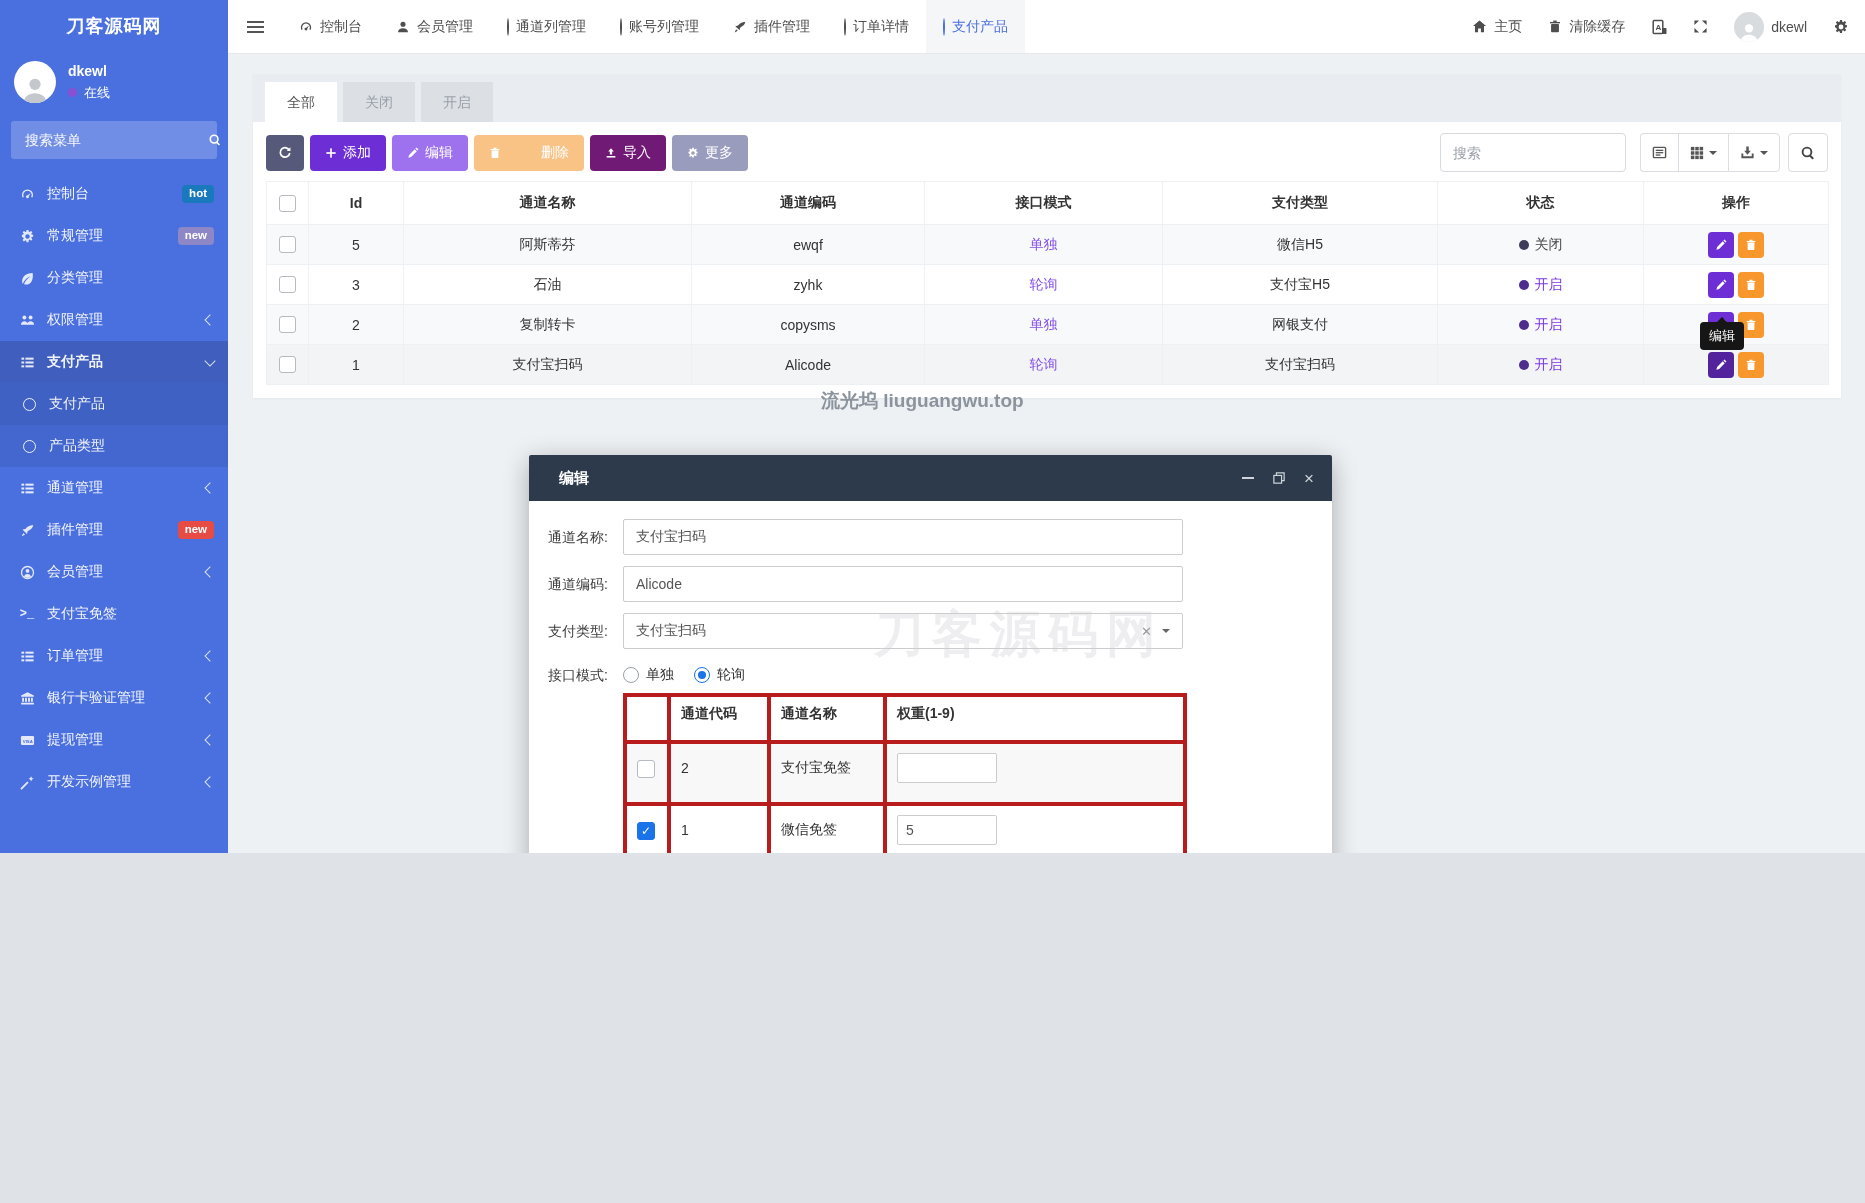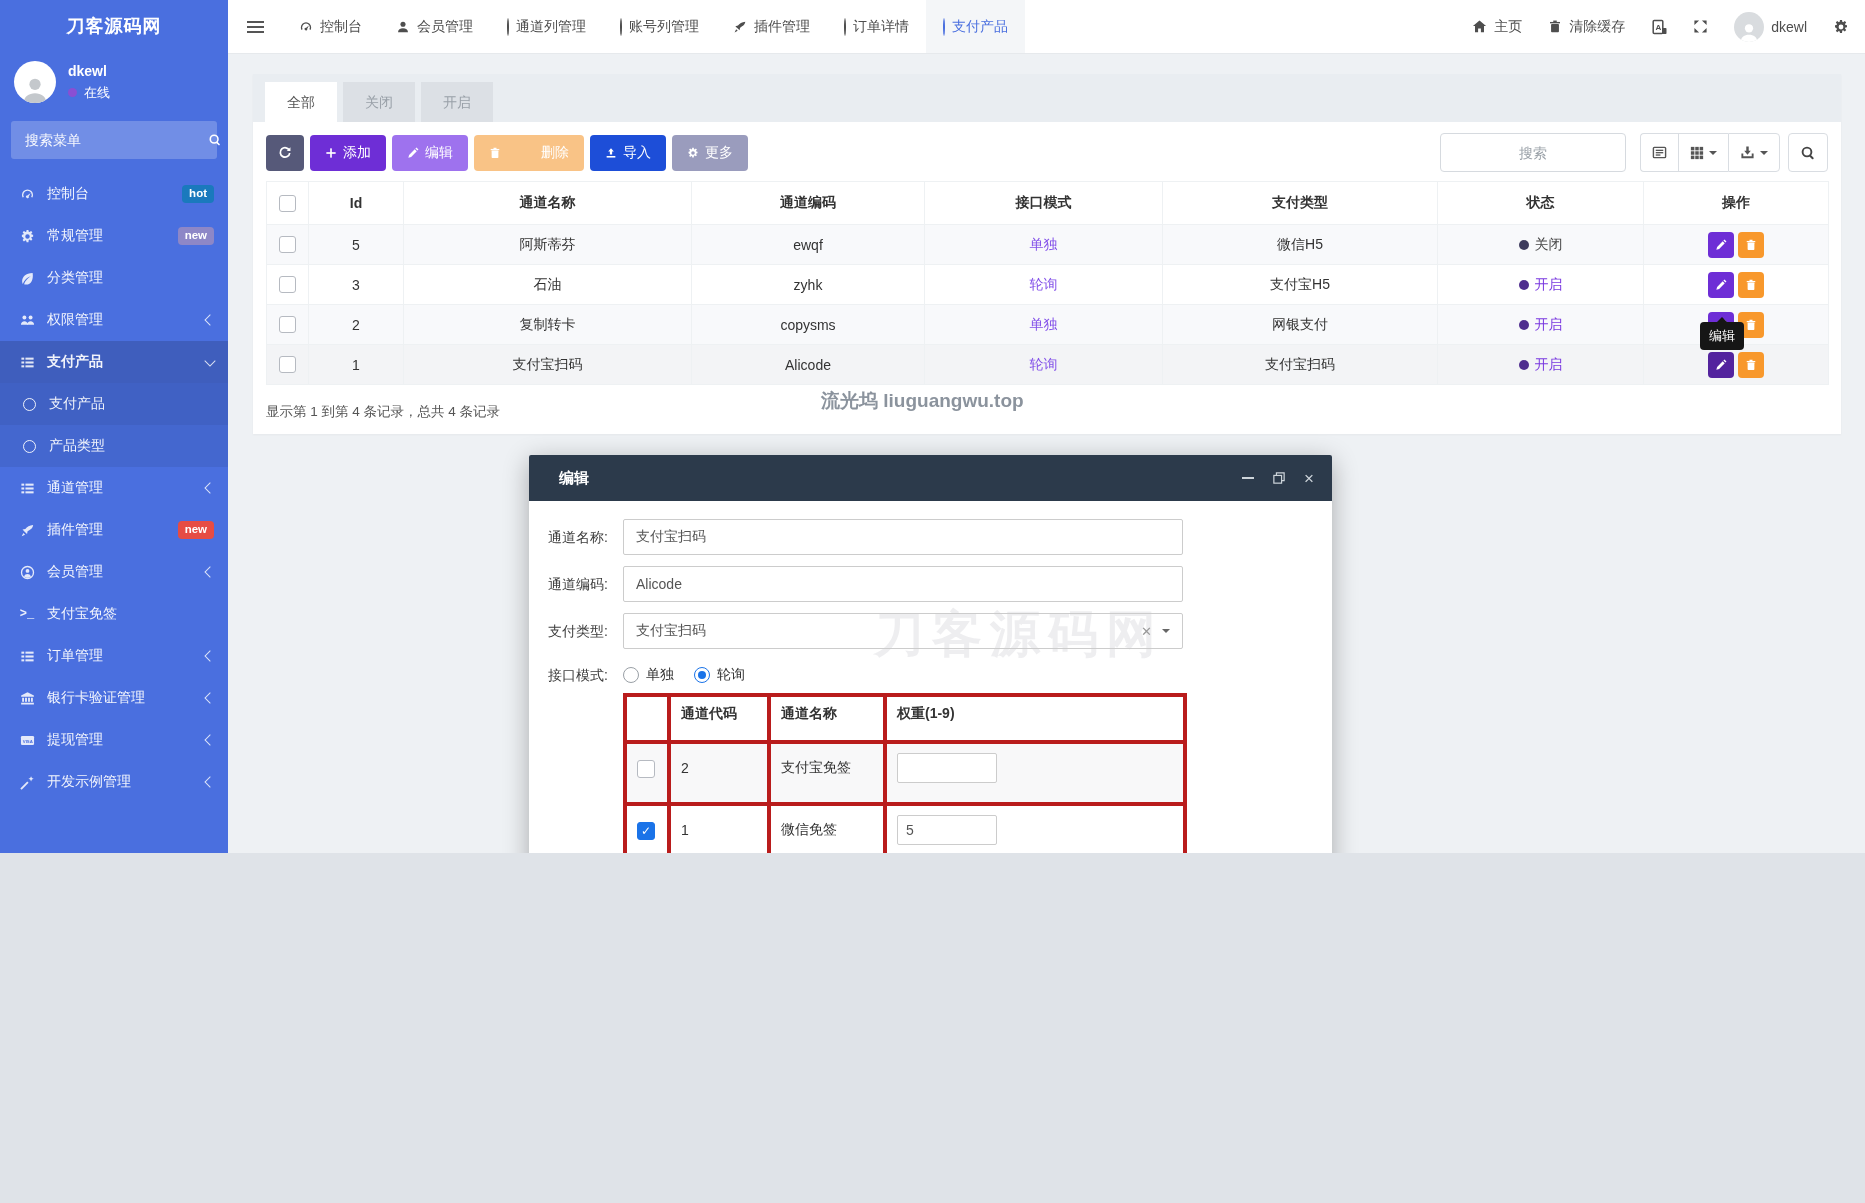--- a/index.html
+++ b/index.html
@@ -46,21 +46,21 @@
   
   .panel{position:absolute;left:253px;top:74px;width:1588px;background:#fff;box-shadow:0 1px 2px rgba(0,0,0,.04);}
   .tabstrip{height:48px;background:#e9edf1;display:flex;align-items:flex-end;padding-left:12px;}
   .ftab{height:40px;line-height:40px;padding:0 22px;margin-right:6px;font-size:14px;background:#dce0e5;color:#99a0a8;cursor:pointer;}
   .ftab.active{background:#fff;color:#555;}
   .panel-body{padding:11px 13px 13px;}
   .toolbar{display:flex;align-items:center;}
   .tbtn{height:36px;border:none;border-radius:4px;color:#fff;font-size:14px;font-family:inherit;display:flex;align-items:center;gap:6px;padding:0 15px;margin-right:6px;cursor:pointer;}
   .tbtn.icon-only{padding:0 12px;}
   .right-tools{margin-left:auto;display:flex;align-items:center;}
-  .srch-input{width:160px;height:37px;border:1px solid #d6dadf;border-radius:4px;padding:0 12px;font-size:14px;font-family:inherit;color:#555;outline:none;text-align:center;}
+  .srch-input{width:160px;height:37px;border:1px solid #d6dadf;border-radius:4px;padding:0 12px;font-size:14px;font-family:inherit;color:#555;outline:none;}
   .srch-input::placeholder{color:#9aa1a8;}
   .btn-group{display:flex;margin-left:14px;}
   .obtn{height:37px;background:#fff;border:1px solid #d9dde2;display:flex;align-items:center;gap:5px;padding:0 11px;color:#555;cursor:pointer;}
   .btn-group .obtn{border-right-width:0;}
   .btn-group .obtn:first-child{border-radius:4px 0 0 4px;}
   .btn-group .obtn:last-child{border-radius:0 4px 4px 0;border-right-width:1px;}
   .obtn.single{border-radius:4px;margin-left:8px;border-right-width:1px;}
   .caret{width:0;height:0;border-left:4px solid transparent;border-right:4px solid transparent;border-top:4px solid #555;}
   
   table.grid{border-collapse:collapse;width:1562px;margin-top:9px;table-layout:fixed;}
@@ -461,21 +461,21 @@
               <span>编辑</span>
             </button>
             <button class="tbtn" style="background: rgb(249, 195, 134); gap: 40px;">
               <span><span><svg width="12" height="12" viewBox="0 0 16 16" fill="currentColor">
                     <rect x="3.5" y="4.8" width="9" height="9.7" rx="1"></rect>
                     <rect x="2.3" y="2.6" width="11.4" height="1.7"></rect>
                     <rect x="6" y="1" width="4" height="1.7"></rect>
                   </svg></span></span>
               <span>删除</span>
             </button>
-            <button class="tbtn" style="background: #1d4ed8;">
+            <button class="tbtn" style="background: #701a75;">
               <span><span><svg width="12" height="12" viewBox="0 0 16 16" fill="currentColor">
                     <path d="M8 1.6l3.8 4.3H9.5v4.2h-3V5.9H4.2z"></path>
                     <rect x="2.2" y="12" width="11.6" height="2.1"></rect>
                   </svg></span></span>
               <span>导入</span>
             </button>
             <button class="tbtn" style="background: rgb(154, 156, 189);">
               <span><span><svg width="12" height="12" viewBox="0 0 16 16" fill="currentColor">
                     <path fill-rule="evenodd" d="M7 1h2l.3 1.8.9.4L11.8 2l1.4 1.4-1.2 1.6.4.9L14 6.2v2l-1.6.3-.4.9 1.2 1.6-1.4 1.4-1.6-1.2-.9.4L9 14H7l-.3-1.6-.9-.4-1.6 1.2-1.4-1.4 1.2-1.6-.4-.9L2 8.2v-2l1.6-.3.4-.9L2.8 3.4 4.2 2l1.6 1.2.9-.4L7 1zM8 5.6a2.4 2.4 0 1 0 0 4.8 2.4 2.4 0 0 0 0-4.8z"></path>
                   </svg></span></span>
@@ -654,21 +654,20 @@
                       <rect x="3.5" y="4.8" width="9" height="9.7" rx="1"></rect>
                       <rect x="2.3" y="2.6" width="11.4" height="1.7"></rect>
                       <rect x="6" y="1" width="4" height="1.7"></rect>
                     </svg>
                   </button>
                 </div>
               </td>
             </tr>
           </tbody>
       </table>
-      <div class="summary">显示第 1 到第 4 条记录，总共 4 条记录</div>
     </div>
   </div>
 
   <div class="wm-top">流光坞 liuguangwu.top</div>
 
   <div class="tip">编辑</div>
 
   <div class="modal">
     <div class="m-header">
       <span class="m-title">编辑</span>

